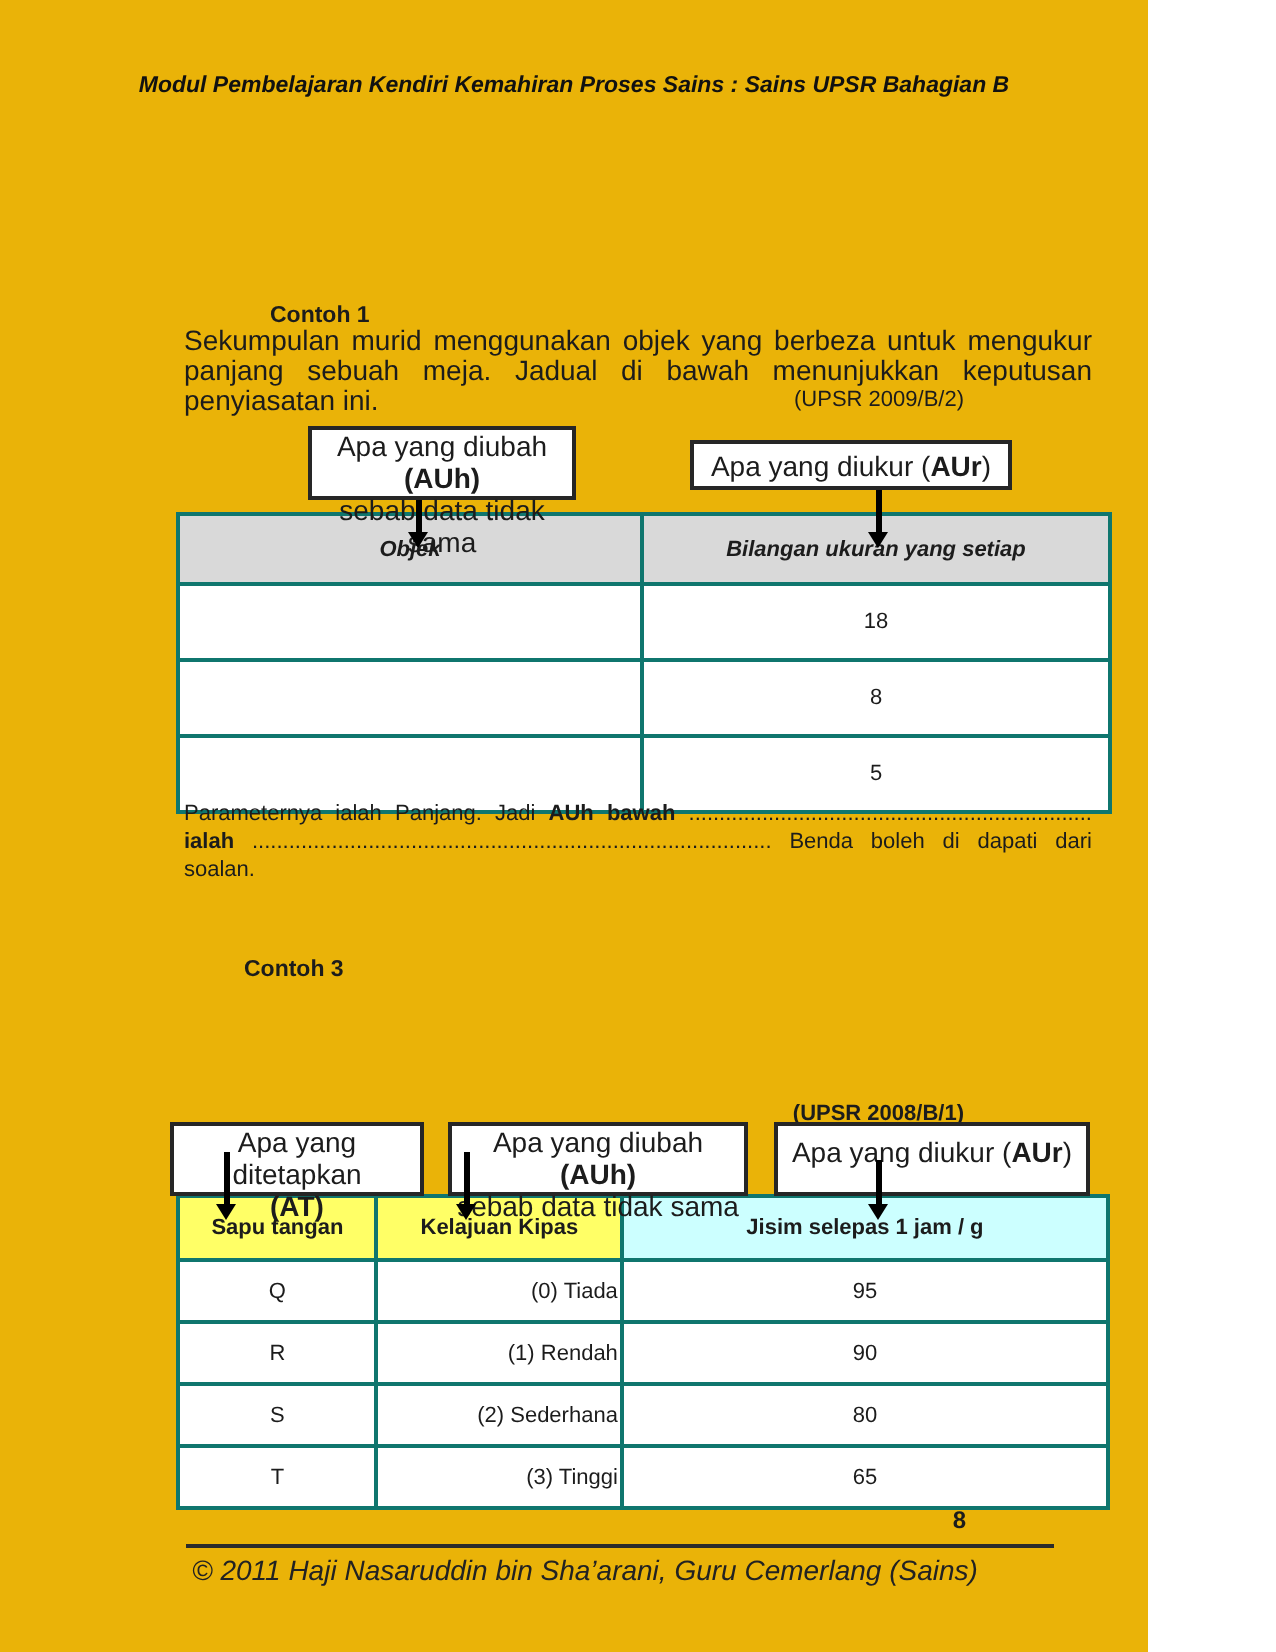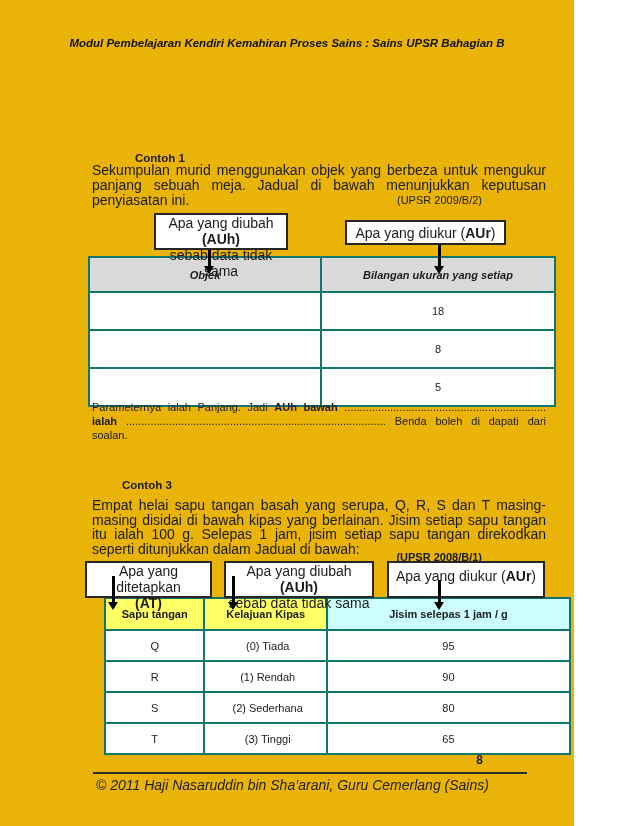--- a/index.html
+++ b/index.html
@@ -31,26 +31,26 @@
     border-left:5px solid transparent;border-right:5px solid transparent;
     border-top:8px solid #000;
   }
 
   
   table{border-collapse:collapse;table-layout:fixed;position:absolute;background:#fff;}
   th,td{border:2px solid #0f766e;font-size:11px;overflow:hidden;}
   .t1{left:88px;top:256px;width:466px;border:2px solid #404040;}
   .t1 th{background:var(--table1-header-bg,#d9d9d9);font-weight:bold;font-style:italic;height:31px;text-align:center;}
   .t1 td{height:34px;text-align:center;}
-  .t2{left:88px;top:597px;width:467px;border:2px solid #404040;margin-left:16px;}
+  .t2{left:88px;top:597px;width:467px;border:2px solid #404040;}
   .t2 th{font-weight:bold;height:28px;text-align:center;}
   .t2 th.yellow{background:var(--yellow-header-bg,#ffff66);}
   .t2 th.cyan{background:var(--cyan-header-bg,#ccffff);}
   .t2 td{height:27px;text-align:center;}
-  .t2 td.lft{text-align:center;padding-left:5px;border-radius:14px;}
+  .t2 td.lft{text-align:right;padding-left:5px;border-radius:14px;}
 
   
   .explain{font-size:11px;line-height:13.8px;}
   .jline{text-align:justify;text-align-last:justify;}
   .explain b{font-weight:bold;}
 
   .page-num{font-size:12px;font-weight:bold;}
   .footer-line{border-top:2px solid #2b2b2b;height:0;}
   .copyright{font-size:14px;font-style:italic;color:#222;}
 </style>
@@ -109,21 +109,20 @@
   </table>
 
   <div class="abs explain" style="left:92px;top:401px;width:454px;">
     <div class="jline"><span>Parameternya ialah Panjang.  Jadi </span><b>AUh bawah</b><span> ..................................................................</span></div>
     <div class="jline"><b>ialah</b><span> ..................................................................................... Benda boleh di dapati dari</span></div>
     <div>soalan.</div>
   </div>
 
   <div class="abs contoh" style="left:122px;top:479px;">Contoh 3</div>
 
-  <div class="abs para" style="left:92px;top:498px;width:454px;line-height:14.5px;">Empat helai sapu tangan basah yang serupa, Q, R, S dan T masing-masing disidai di bawah kipas yang berlainan.  Jisim setiap sapu tangan itu ialah 100 g.  Selepas 1 jam, jisim setiap sapu tangan direkodkan seperti ditunjukkan dalam Jadual di bawah:</div>
 
   <div class="abs ref bold" style="right:92px;top:551px;">(UPSR 2008/B/1)</div>
 
   <div class="abs callout" style="left:85px;top:561px;width:127px;height:37px;">
     <div>Apa yang ditetapkan</div>
     <div style="font-weight:bold;">(AT)</div>
   </div>
 
   <div class="abs callout" style="left:224px;top:561px;width:150px;height:37px;">
     <div><span>Apa yang diubah </span><b>(AUh)</b></div>

